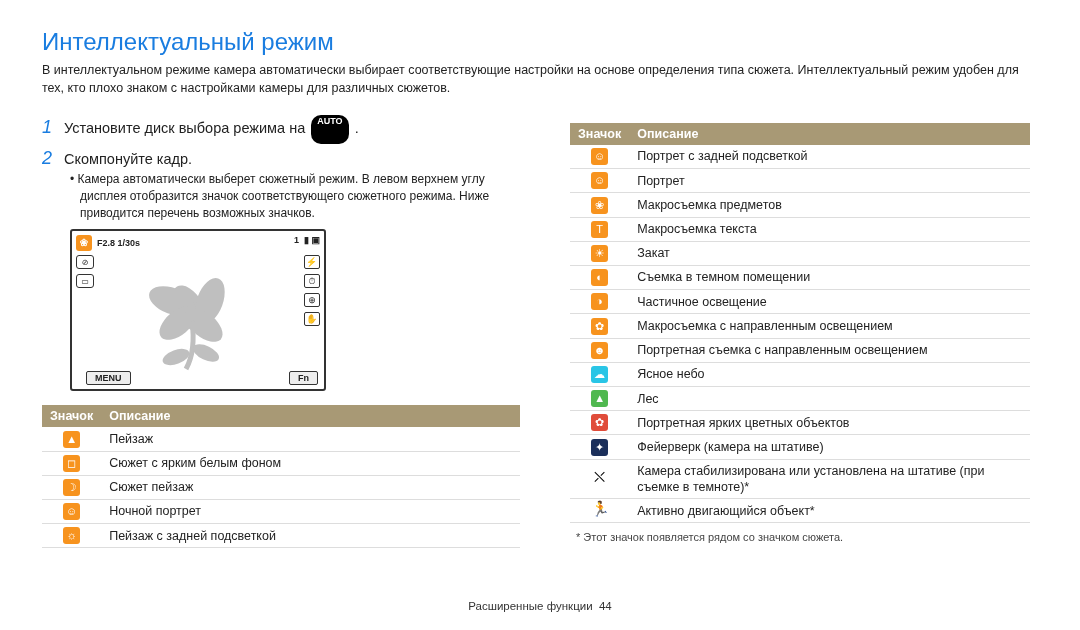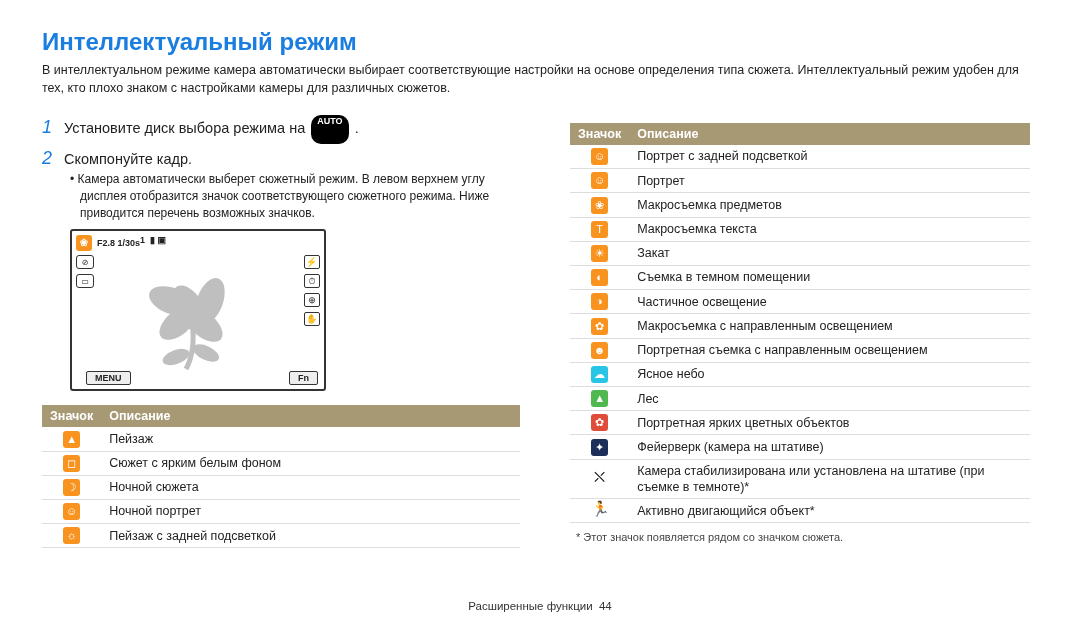--- a/index.html
+++ b/index.html
@@ -9,21 +9,21 @@
     font-family: Arial, "Helvetica Neue", sans-serif;
     font-size: 12.5px;
     color: #222;
     background: #fff;
     padding: 28px 42px 0 42px;
     position: relative;
   }
   h1 {
     color: #1a7de0;
     font-size: 24px;
-    font-weight: bold;
+    font-weight: normal;
     margin-bottom: 6px;
   }
   .intro {
     font-size: 12.5px;
     line-height: 1.4;
     margin-bottom: 14px;
   }
   .columns {
     display: flex;
     gap: 50px;
@@ -73,21 +73,21 @@
     height: 162px;
     border: 2px solid #333;
     border-radius: 3px;
     margin: 6px 0 14px 28px;
     position: relative;
     background: #fff;
     overflow: hidden;
   }
   .lcd .topbar {
     position: absolute; top: 4px; left: 4px; right: 4px;
-    display: flex; 
+    display: flex; justify-content: space-between;
     font-size: 9px; font-weight: bold;
   }
   .lcd .mini-icon {
     display:inline-block; width:16px; height:16px;
     background:#f7931e; border-radius:3px;
     font-size:10px; color:#fff; text-align:center; line-height:16px;
   }
   .lcd .right-icons {
     position:absolute; right:4px; top:24px;
     display:flex; flex-direction:column; gap:5px;
@@ -240,21 +240,21 @@
           <tr>
             <td><span class="ico orange">▲</span></td>
             <td>Пейзаж</td>
           </tr>
           <tr>
             <td><span class="ico orange">◻</span></td>
             <td>Сюжет с ярким белым фоном</td>
           </tr>
           <tr>
             <td><span class="ico orange">☽</span></td>
-            <td>Ночной сюжета</td>
+            <td>Сюжет пейзаж</td>
           </tr>
           <tr>
             <td><span class="ico orange">☺</span></td>
             <td>Ночной портрет</td>
           </tr>
           <tr>
             <td><span class="ico orange">☼</span></td>
             <td>Пейзаж с задней подсветкой</td>
           </tr>
         </tbody>

